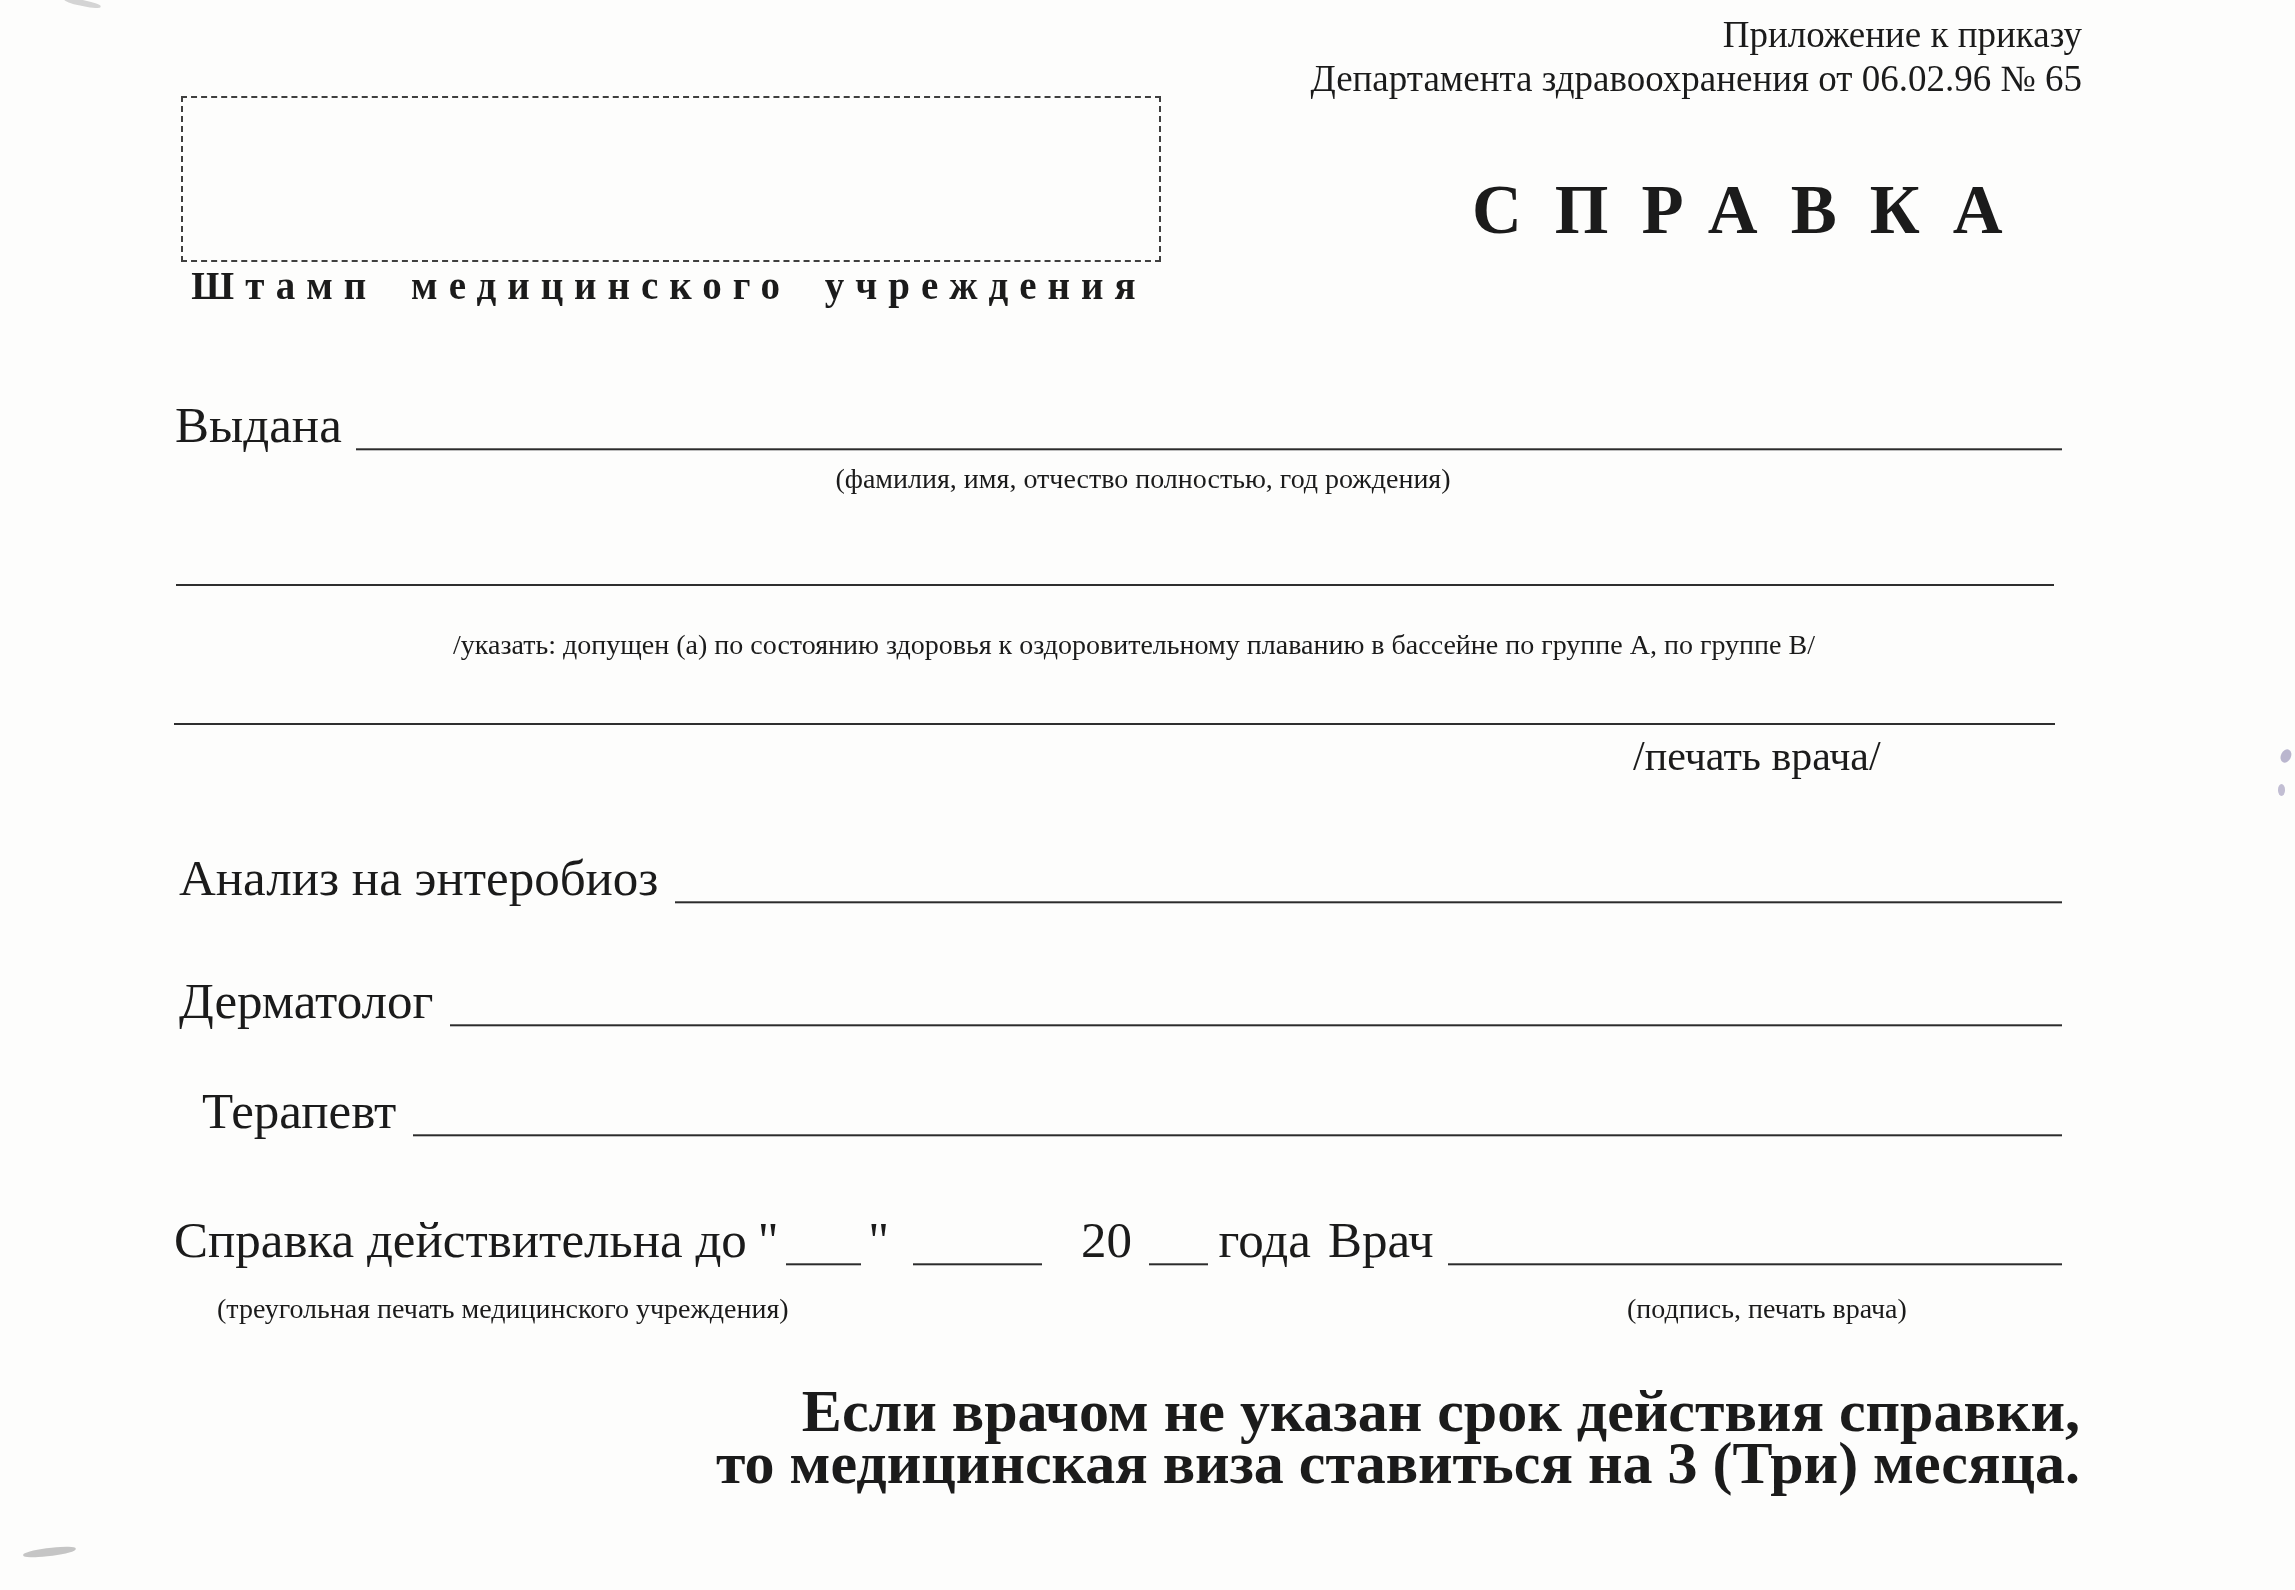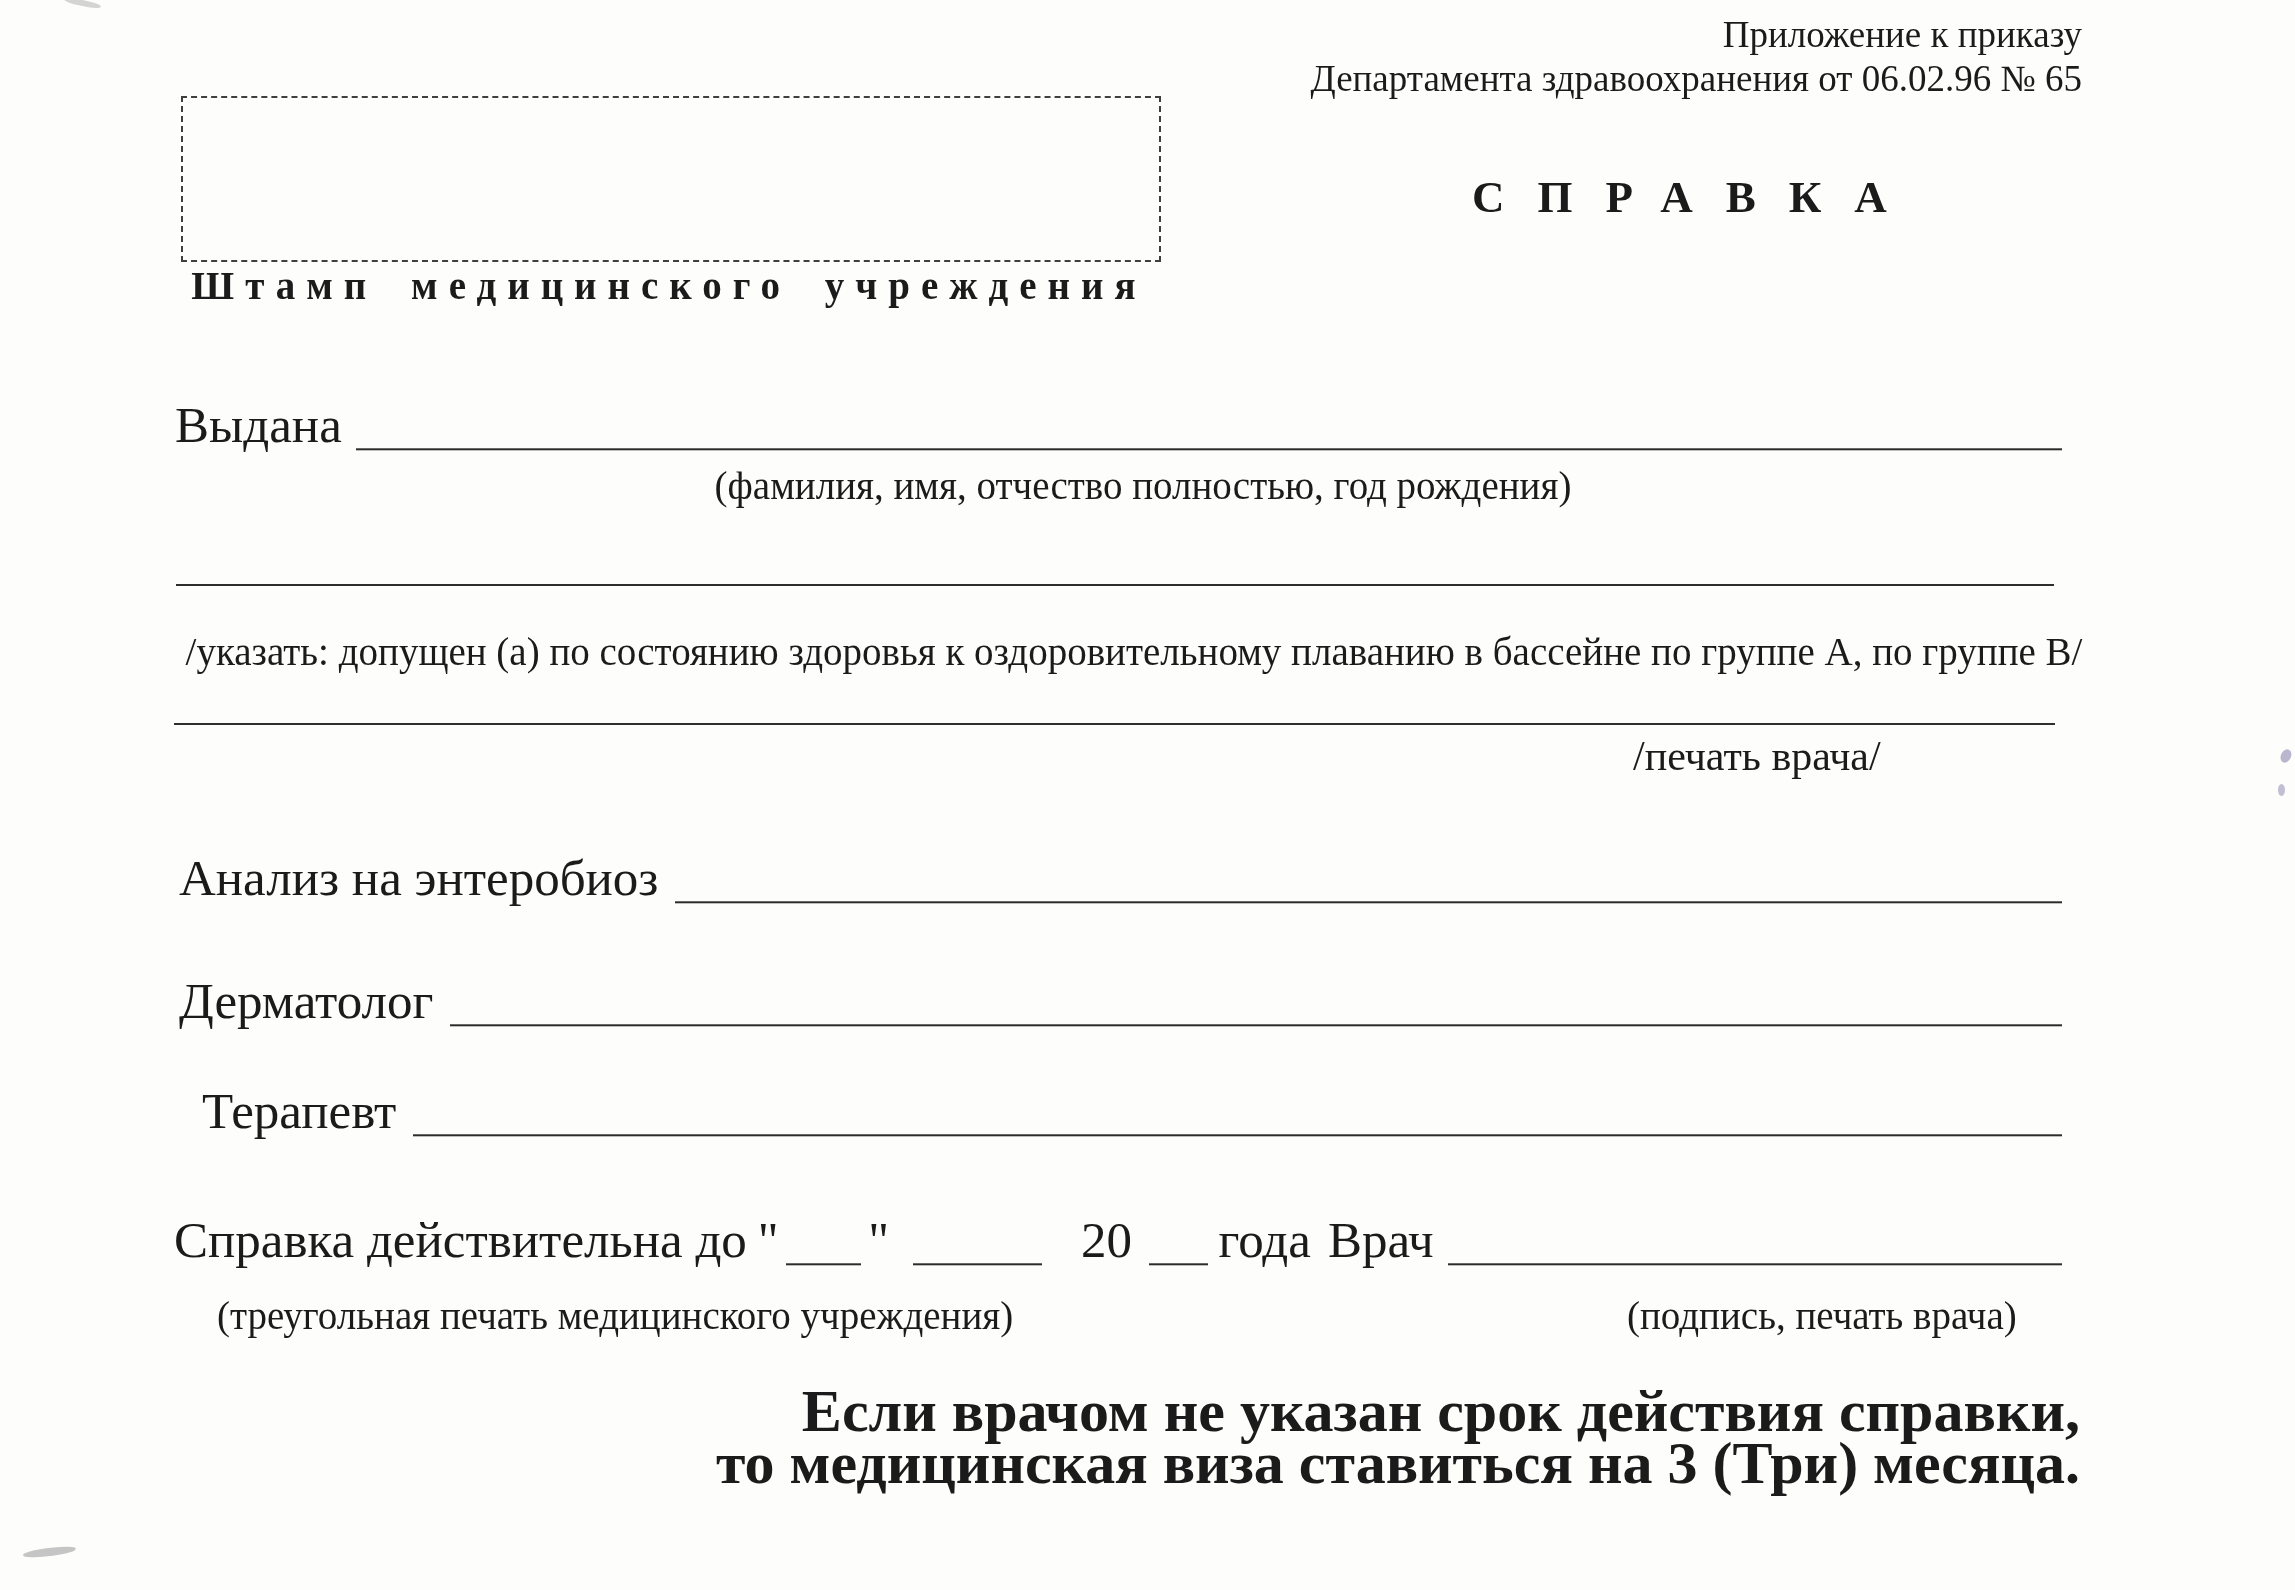--- a/index.html
+++ b/index.html
@@ -11,21 +11,21 @@
   }
   .abs{position:absolute;}
 
   
   .annex{
     top:13px;right:214px;text-align:right;
     font-size:37px;line-height:44px;white-space:nowrap;
   }
   .title{
     left:1472px;top:171px;
-    font-size:45px;font-weight:bold;letter-spacing:33px;white-space:nowrap;
+    font-size:69px;font-weight:bold;letter-spacing:33px;white-space:nowrap;
   }
   .stamp-box{
     left:181px;top:96px;width:976px;height:162px;
     border:2.8px dashed #3f3f3f;background:transparent;
   }
   .stamp-caption{
     left:181px;top:263px;width:976px;text-align:center;
     font-size:39px;font-weight:bold;letter-spacing:11px;word-spacing:13px;white-space:nowrap;
   }
 
@@ -36,21 +36,21 @@
   }
   .row .lbl{flex:0 0 auto;}
   .blank{
     flex:1 1 auto;align-self:baseline;
     border-bottom:2.8px solid #2c2c2c;
     transform:translateY(8.3px);
     min-width:37px;height:0;
   }
   .blank.fixed{flex:0 0 auto;}
 
-  .hint{font-size:39px;white-space:nowrap;}
+  .hint{font-size:28px;white-space:nowrap;}
   .hint.centered{text-align:center;}
   .rule{position:absolute;height:0;border-top:2.8px solid #2e2e2e;}
 
   .seal-hint{left:1633px;top:732px;font-size:42px;white-space:nowrap;}
 
   .footer-note{
     left:179px;top:1385px;width:1901px;text-align:right;
     font-size:60px;font-weight:bold;line-height:52px;
   }
 

